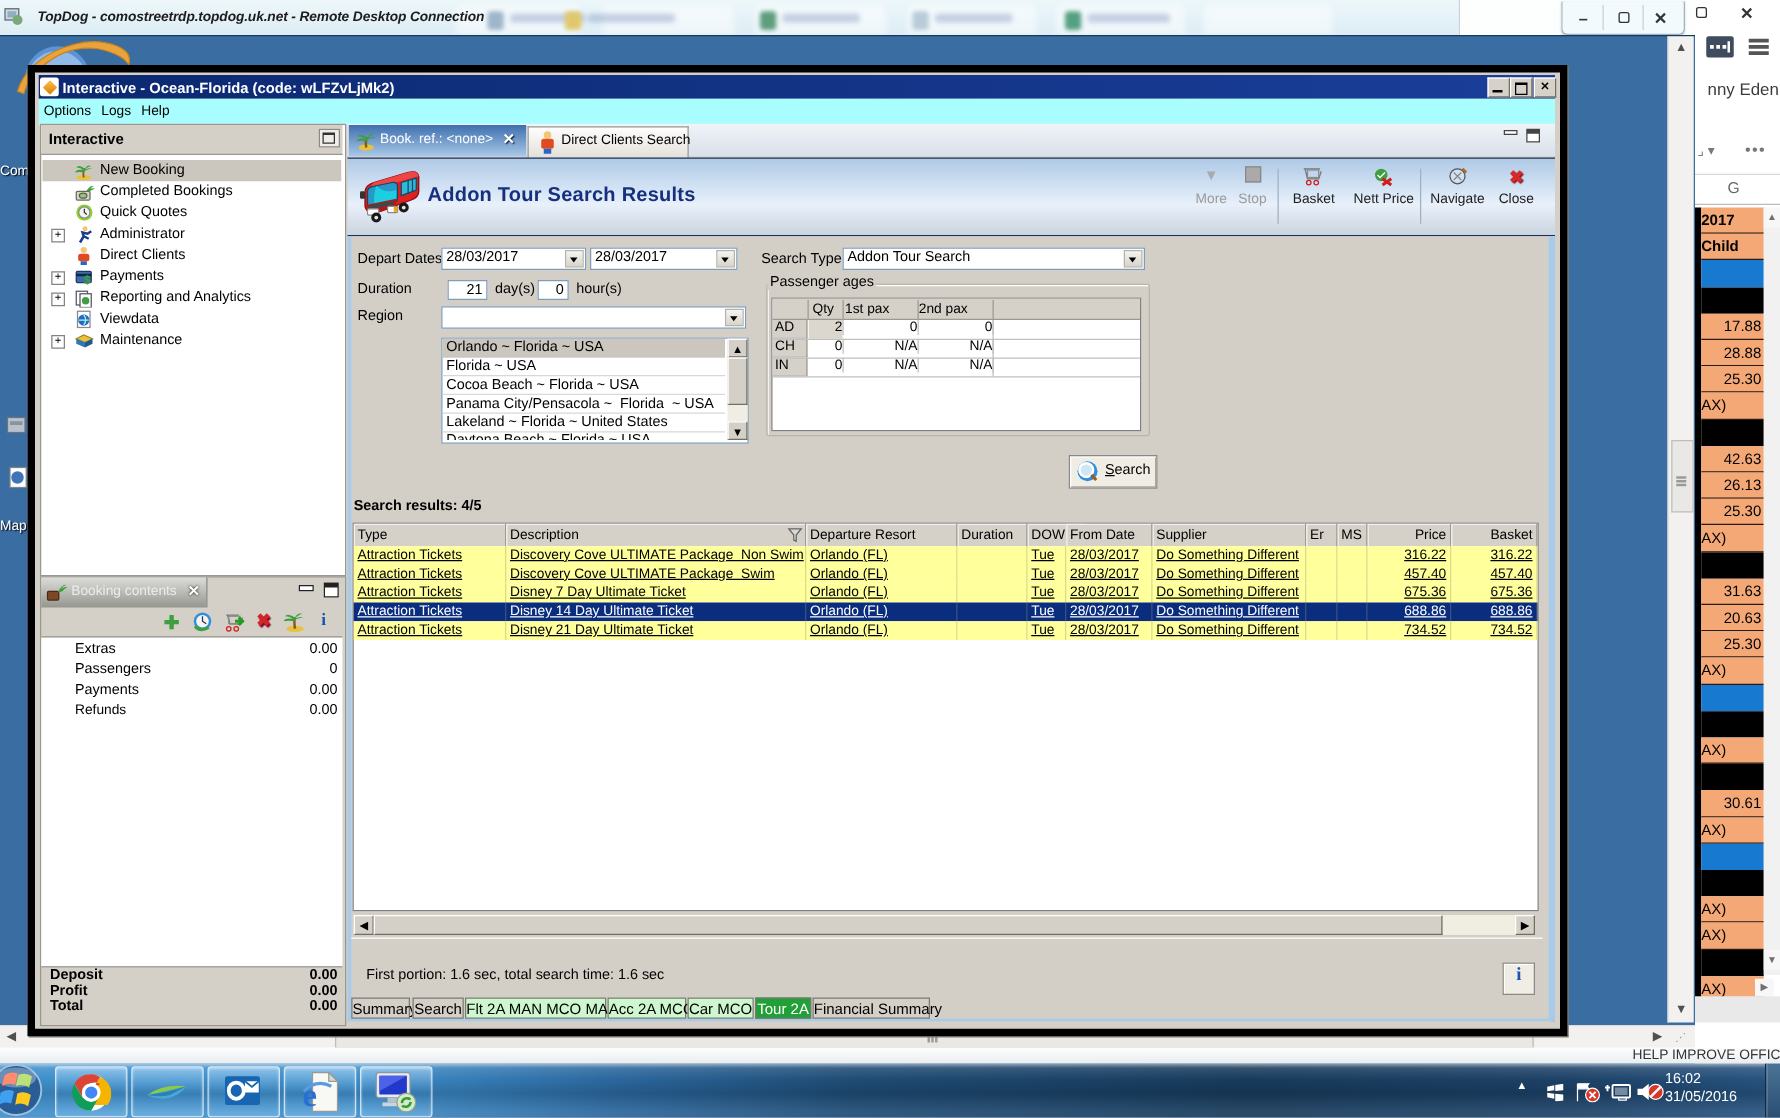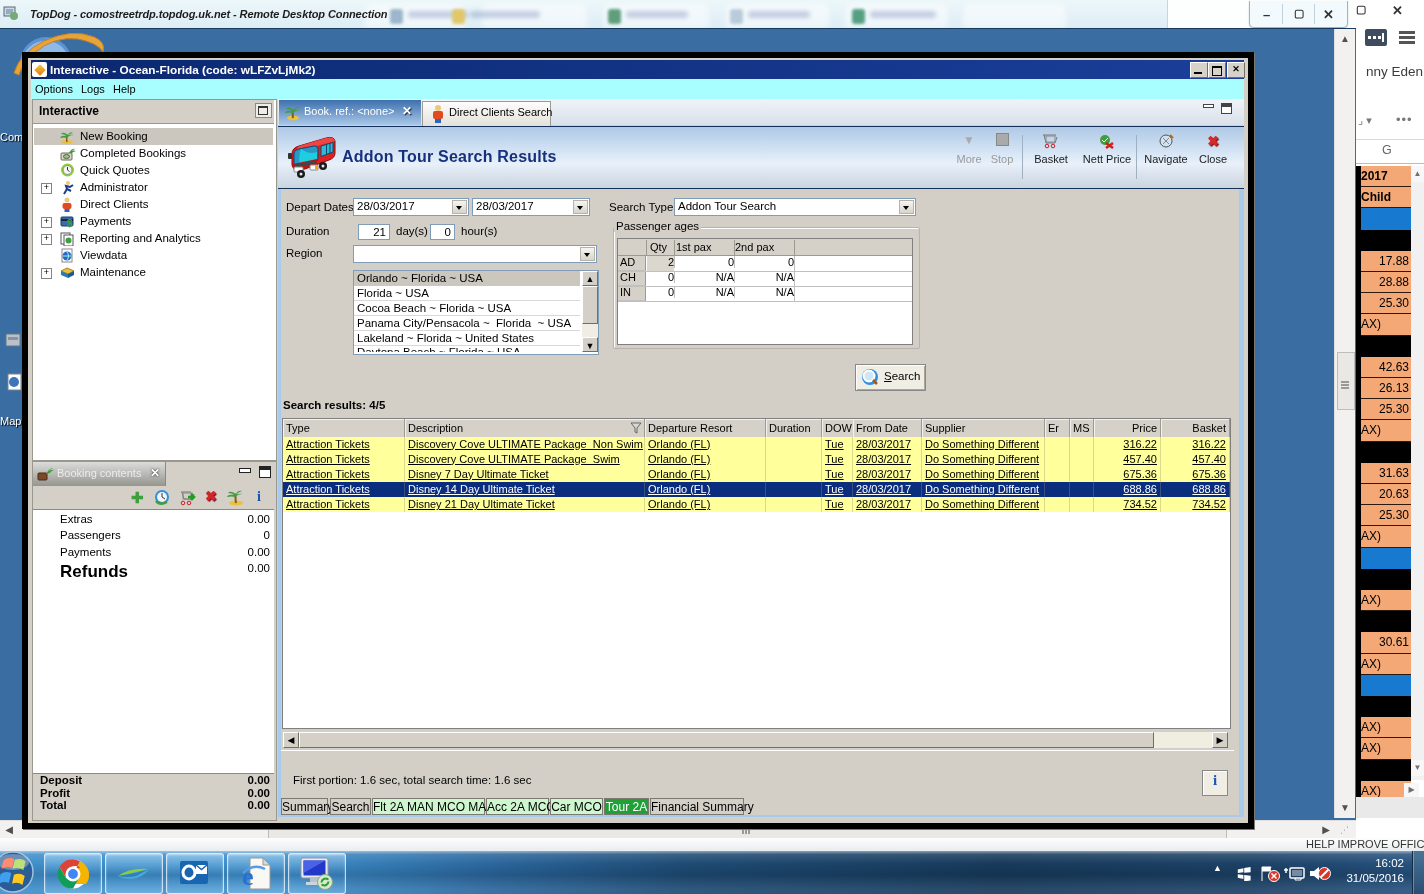--- a/index.html
+++ b/index.html
@@ -68,21 +68,21 @@
 .sbbtn{position:absolute;background:#D4D0C8;border:1px solid;border-color:#fff #716F64 #716F64 #fff;box-sizing:border-box;}
 .sgly{font-size:9px;line-height:12px;text-align:center;color:#000;display:block;}
 
 .btab{position:absolute;top:0;height:17px;border:1px solid #7A7A72;font-size:12px;white-space:nowrap;line-height:16px;text-align:center;background:#D4D0C8;box-sizing:border-box;}
 
 #taskbar{left:0;top:851px;width:1424px;height:43px;
 background:linear-gradient(180deg,rgba(255,255,255,.5) 0%,rgba(255,255,255,.12) 8%,rgba(255,255,255,0) 30%,rgba(0,0,0,.12) 55%,rgba(255,255,255,.08) 90%),
 linear-gradient(90deg,#3E8FCB 0%,#3D8DC9 20%,#2A659B 35%,#1E4B74 48%,#173A5B 70%,#1C4166 88%,#275380 100%);}
 .slot{position:absolute;top:2px;width:56px;height:39px;border:1px solid rgba(245,250,255,.75);border-radius:3px;background:linear-gradient(180deg,rgba(185,225,250,.55),rgba(90,160,215,.25) 45%,rgba(60,130,190,.3) 55%,rgba(140,200,240,.45));box-shadow:inset 0 1px 2px rgba(255,255,255,.5);}
 .trayico{position:absolute;color:#fff;}
-#clock{position:absolute;left:1332px;top:6px;width:72px;color:#fff;font-size:11.5px;text-align:right;}
+#clock{position:absolute;left:1332px;top:6px;width:72px;color:#fff;font-size:11.5px;text-align:left;}
 </style>
 </head>
 <body>
 
 <div class="abs" id="topstrip">
   <div class="abs ghost" style="left:365px;width:100px;"></div>
   <div class="abs ghost" style="left:482px;width:105px;"></div>
   <div class="abs ghost" style="left:604px;width:105px;"></div>
   <div class="abs ghost" style="left:726px;width:103px;"></div>
   <div class="abs ghost" style="left:845px;width:103px;"></div>
@@ -347,21 +347,21 @@
         </svg>
       <span style="position:absolute;left:224px;top:2px;color:#1a56b0;font-weight:bold;font-size:14px;font-family:'Liberation Serif',serif;">i</span>
     </div>
     <div class="abs" style="left:0;top:47px;width:241px;height:263px;background:#fff;border-top:1px solid #8a8a82;border-bottom:1px solid #8a8a82;">
       <span style="position:absolute;left:27px;top:3px;font-size:11.5px;">Extras</span>
         <span style="position:absolute;right:4px;top:3px;font-size:11.5px;">0.00</span>
       <span style="position:absolute;left:27px;top:19px;font-size:11.5px;">Passengers</span>
         <span style="position:absolute;right:4px;top:19px;font-size:11.5px;">0</span>
       <span style="position:absolute;left:27px;top:36px;font-size:11.5px;">Payments</span>
         <span style="position:absolute;right:4px;top:36px;font-size:11.5px;">0.00</span>
-      <span style="position:absolute;left:27px;top:52px;font-size:17px;font-weight:bold;">Refunds</span>
+      <span style="position:absolute;left:27px;top:52px;font-size:11px;">Refunds</span>
         <span style="position:absolute;right:4px;top:52px;font-size:11.5px;">0.00</span>
     </div>
     <div class="abs" style="left:0;top:311px;width:241px;height:45px;font-weight:bold;font-size:11.5px;">
       <span style="position:absolute;left:7px;top:1px;">Deposit</span>
         <span style="position:absolute;right:4px;top:1px;">0.00</span>
       <span style="position:absolute;left:7px;top:14px;">Profit</span>
         <span style="position:absolute;right:4px;top:14px;">0.00</span>
       <span style="position:absolute;left:7px;top:26px;">Total</span>
         <span style="position:absolute;right:4px;top:26px;">0.00</span>
     </div>

